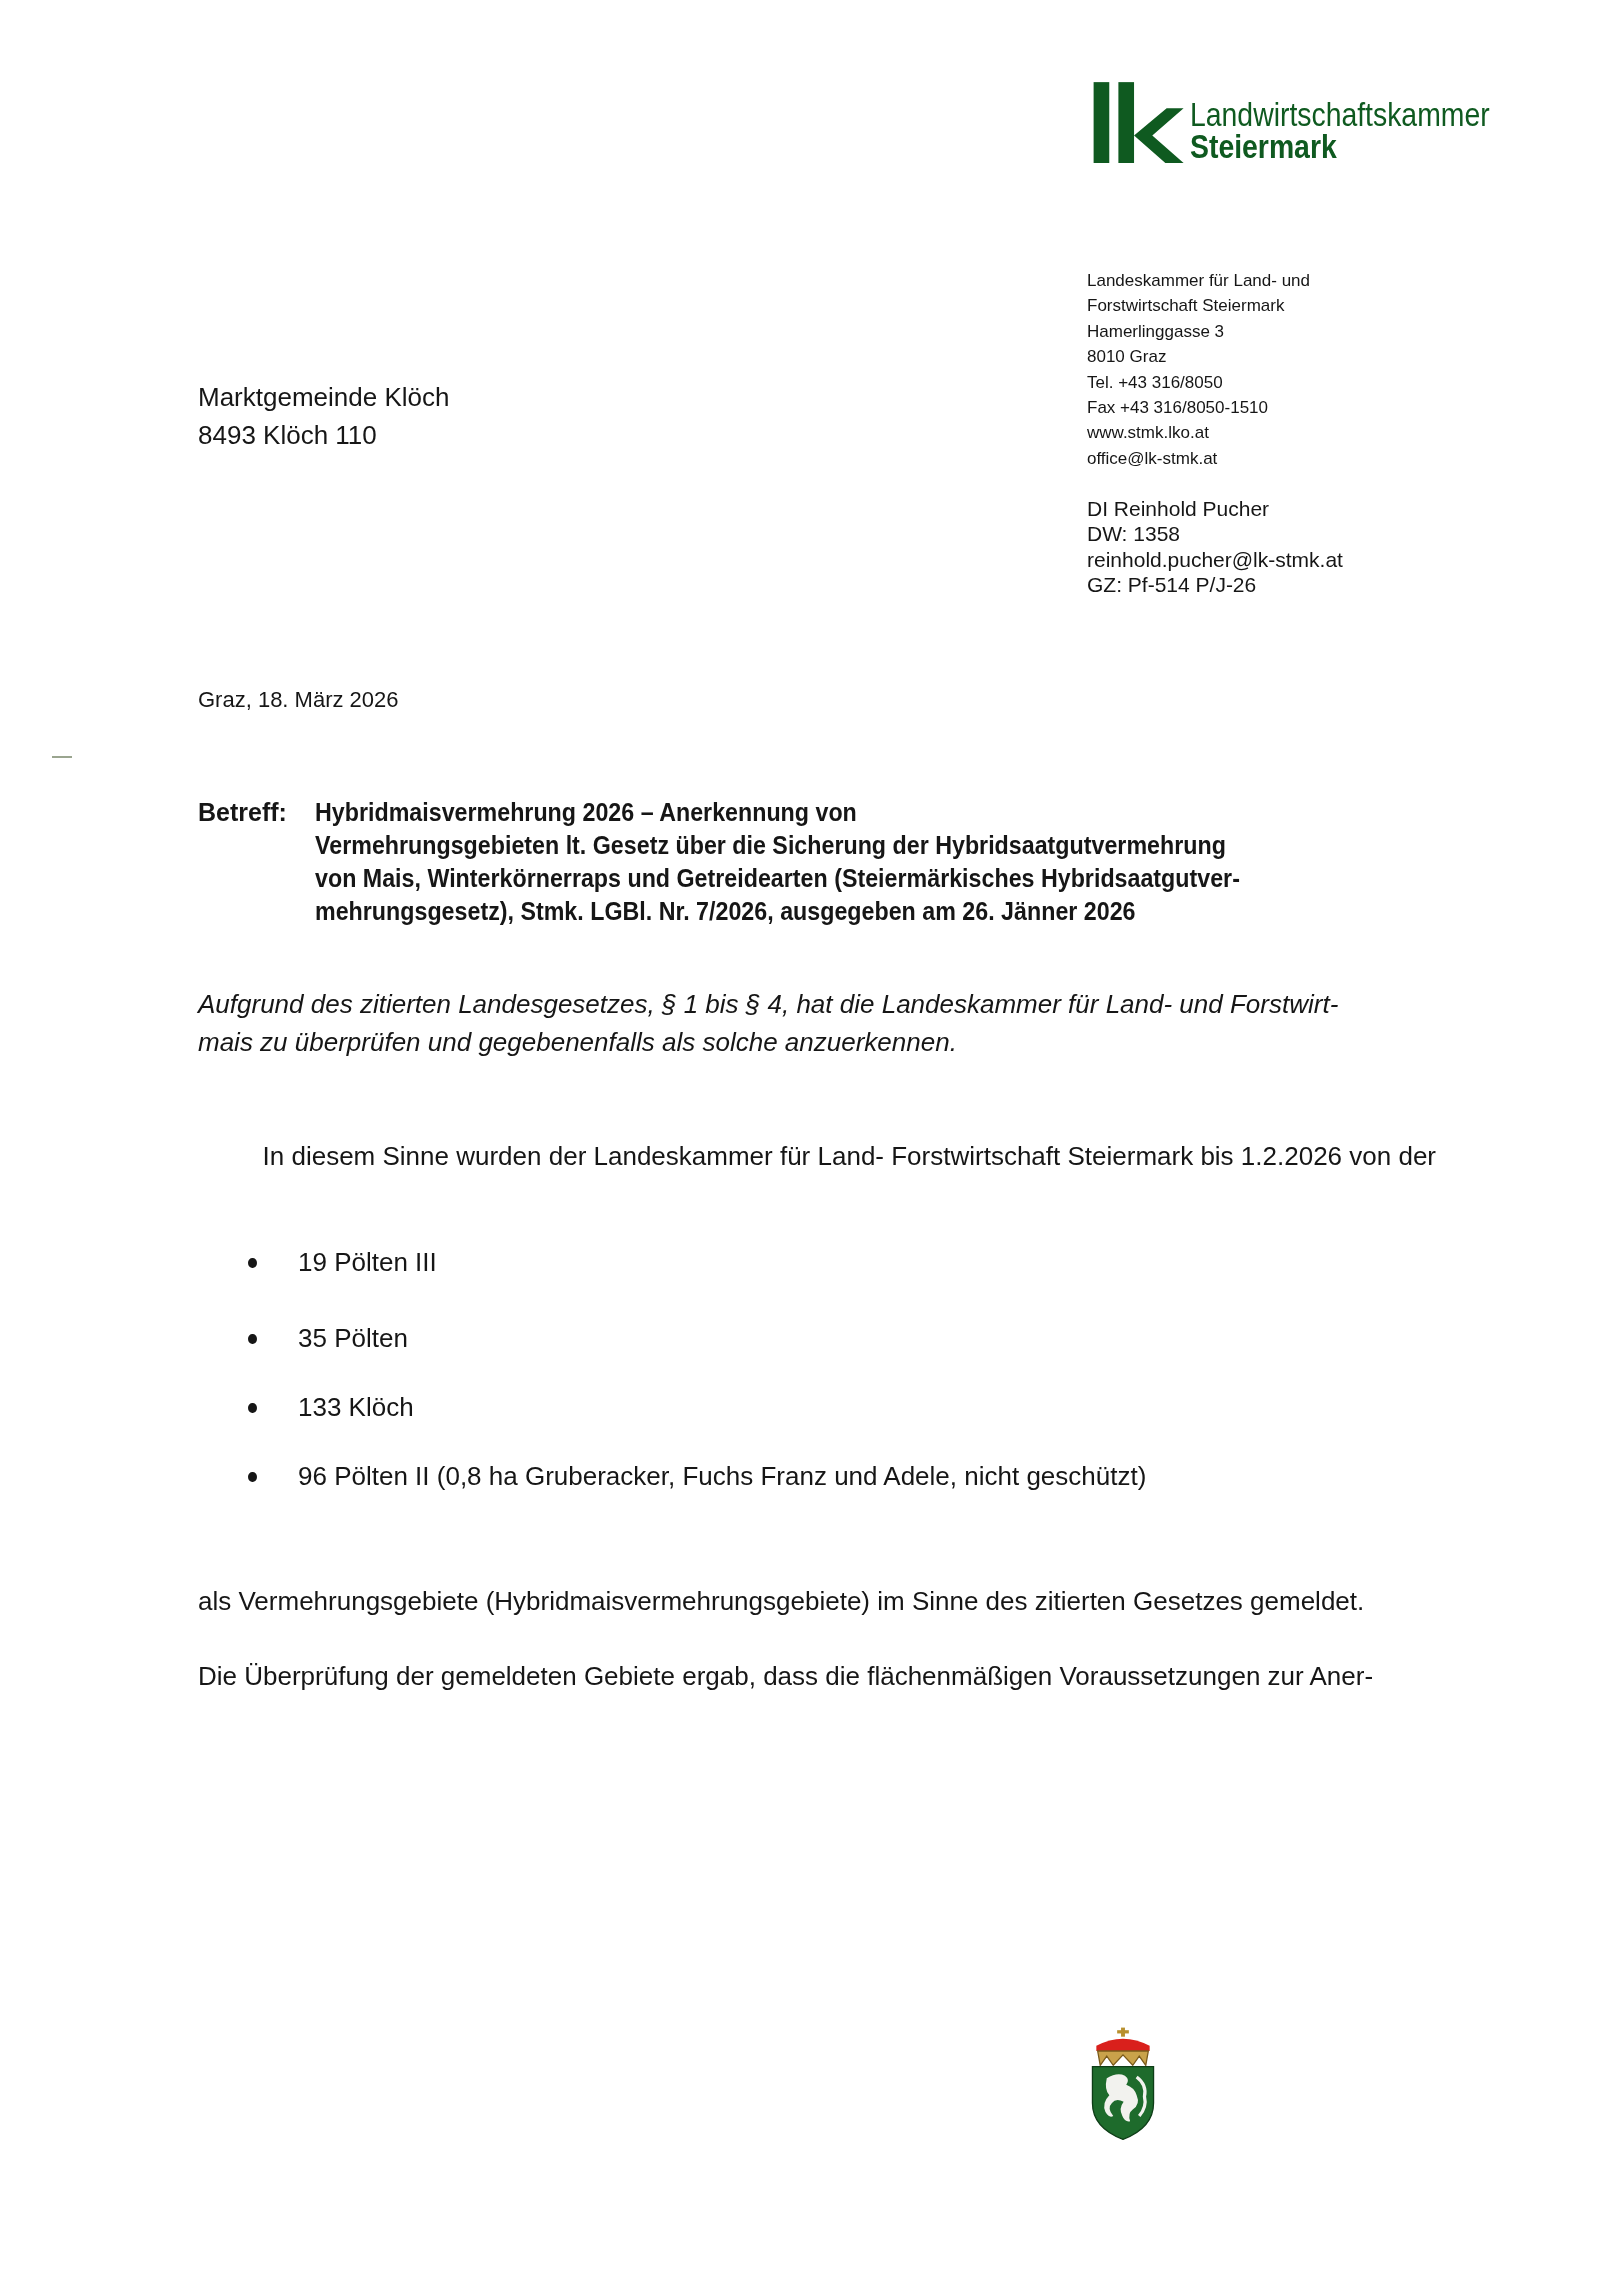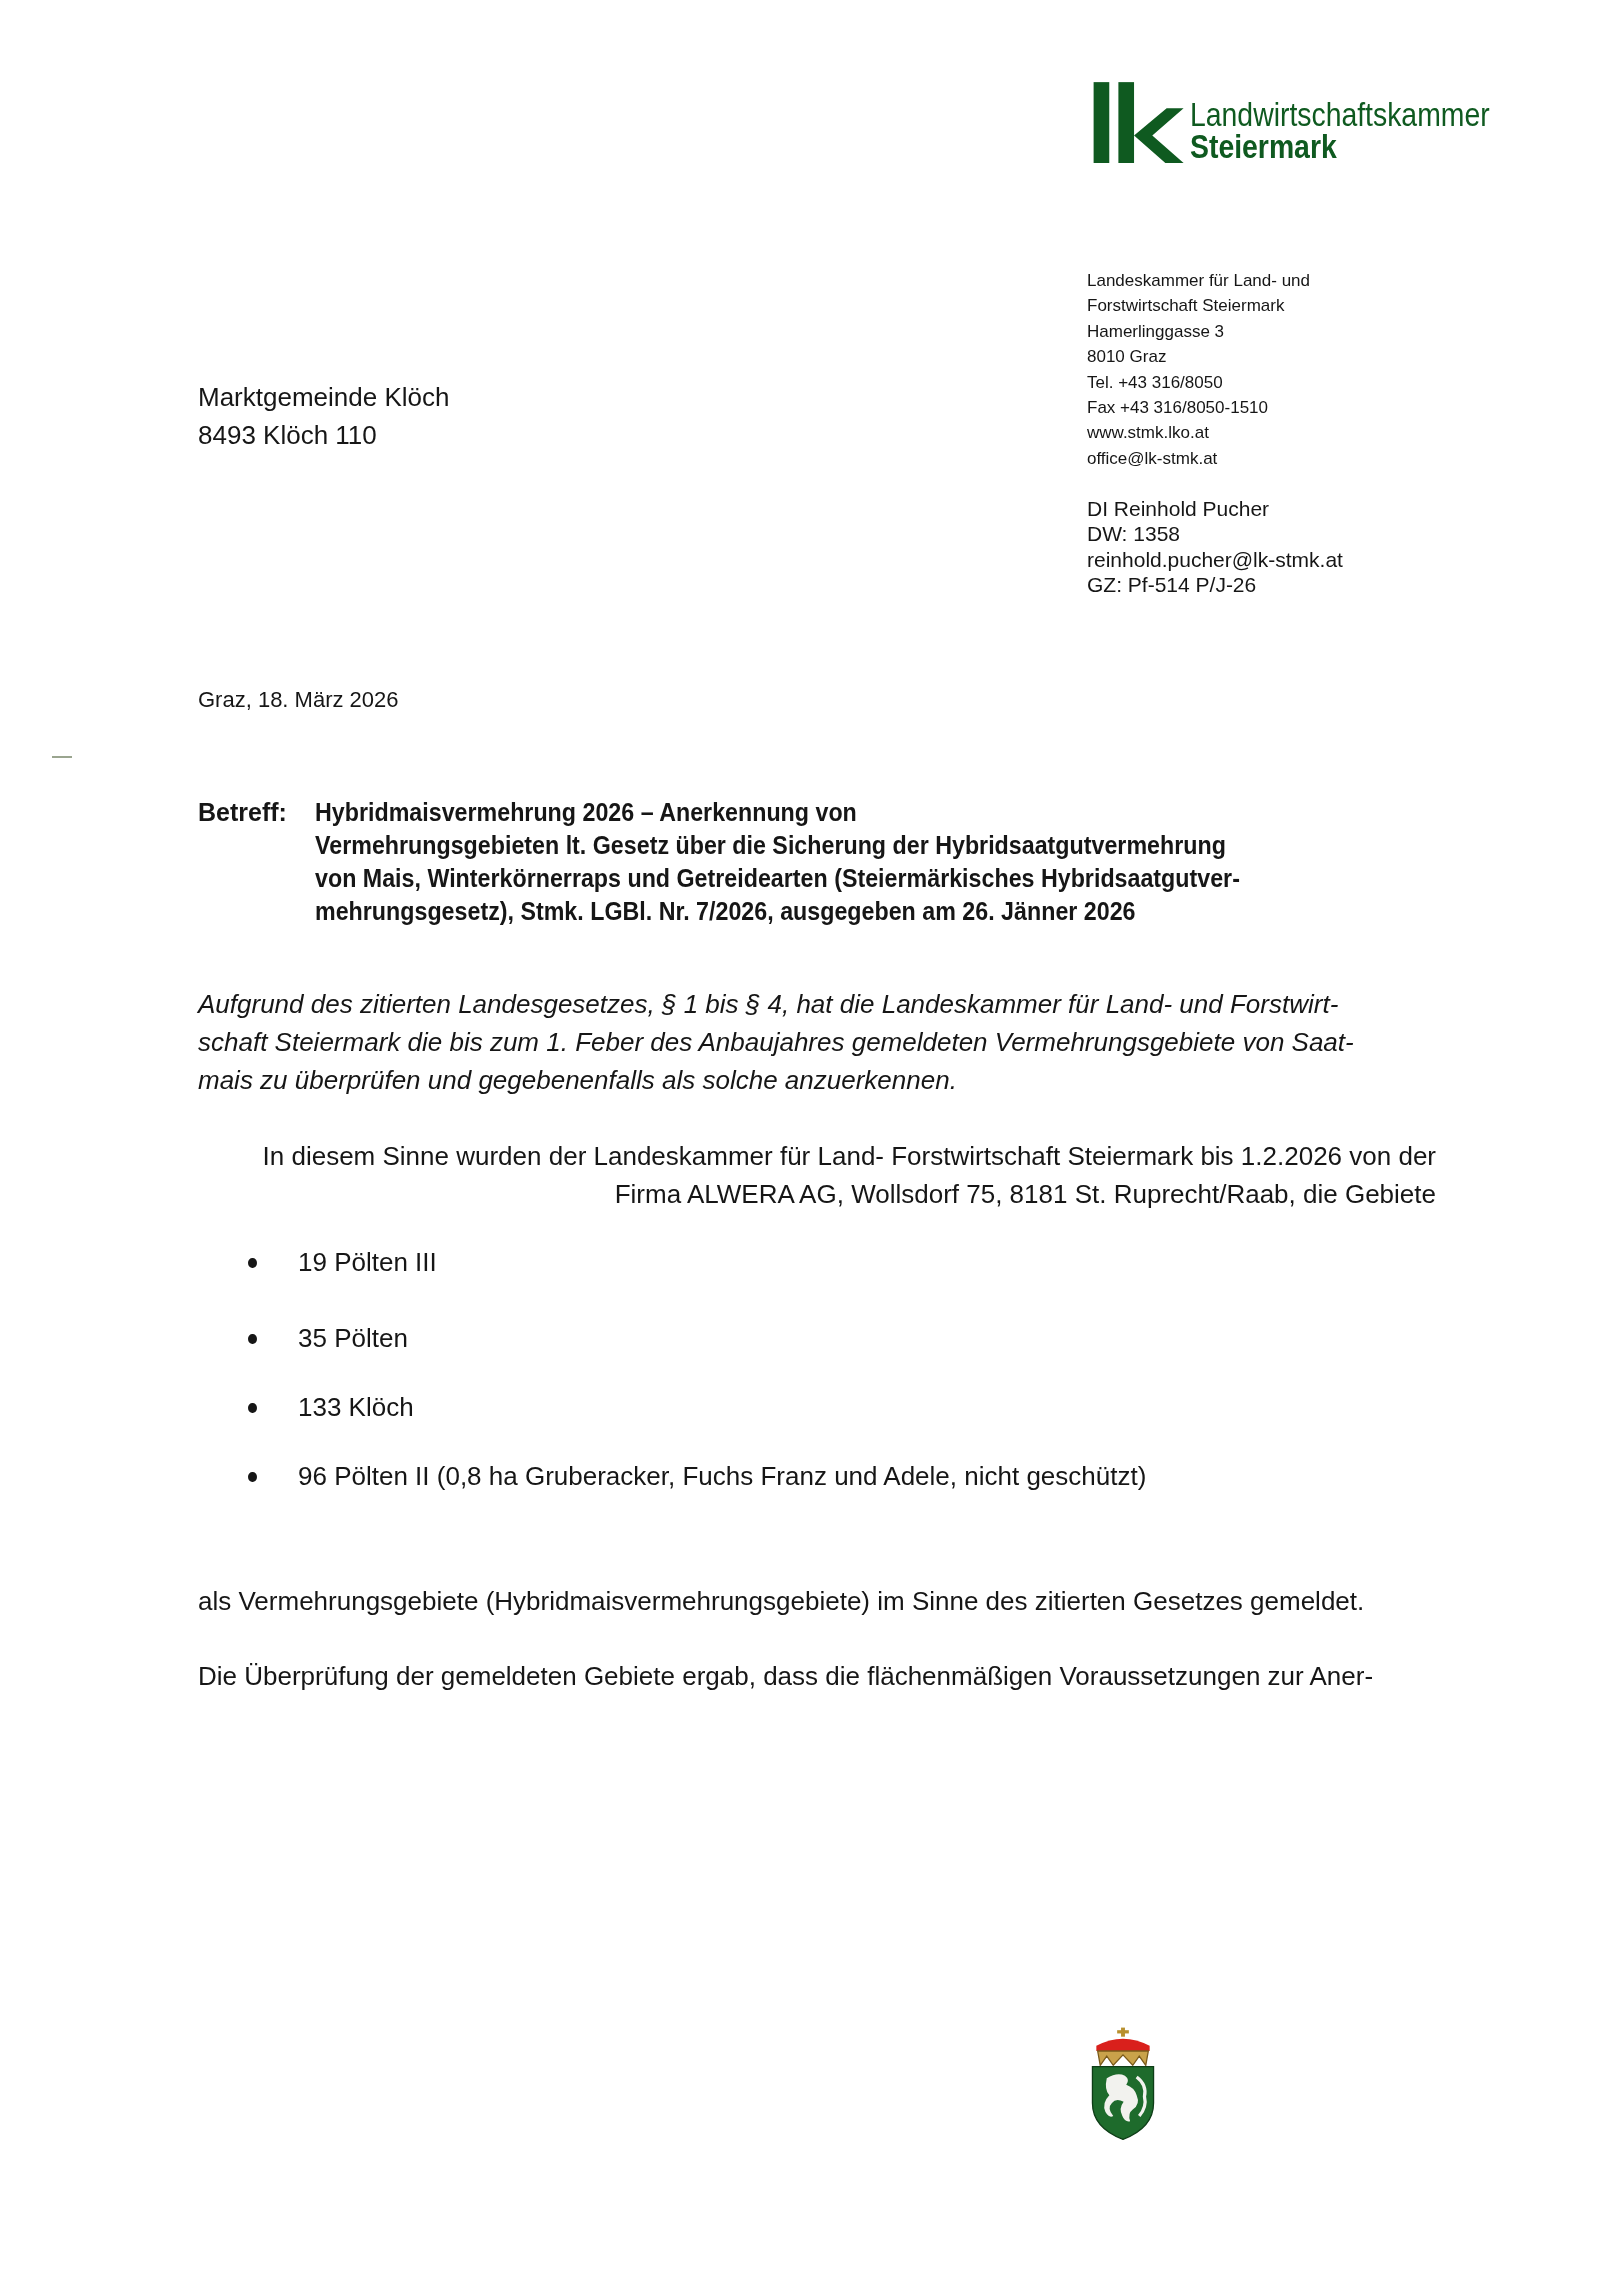--- a/index.html
+++ b/index.html
@@ -107,27 +107,25 @@
   <div class="subject-text">
     <div>Hybridmaisvermehrung 2026 – Anerkennung von</div>
     <div>Vermehrungsgebieten lt. Gesetz über die Sicherung der Hybridsaatgutvermehrung</div>
     <div>von Mais, Winterkörnerraps und Getreidearten (Steiermärkisches Hybridsaatgutver-</div>
     <div>mehrungsgesetz), Stmk. LGBl. Nr. 7/2026, ausgegeben am 26. Jänner 2026</div>
   </div>
 </div>
 
 <div class="abs para p1">
   <div>Aufgrund des zitierten Landesgesetzes, § 1 bis § 4, hat die Landeskammer für Land- und Forstwirt-</div>
-  <div>schaft Steiermark die bis zum 1. Feber des Anbaujahres gemeldeten Vermehrungsgebiete von Saat-</div>
   <div>mais zu überprüfen und gegebenenfalls als solche anzuerkennen.</div>
 </div>
 
 <div class="abs para p2">
   <div>In diesem Sinne wurden der Landeskammer für Land- Forstwirtschaft Steiermark bis 1.2.2026 von der</div>
-  <div>Firma ALWERA AG, Wollsdorf 75, 8181 St. Ruprecht/Raab, die Gebiete</div>
 </div>
 
 <div class="abs list">
   <div class="list-item" style="top:0px;">
     <span class="bullet"></span>
     <span class="item-text">19 Pölten III</span>
   </div>
   <div class="list-item" style="top:76px;">
     <span class="bullet"></span>
     <span class="item-text">35 Pölten</span>

